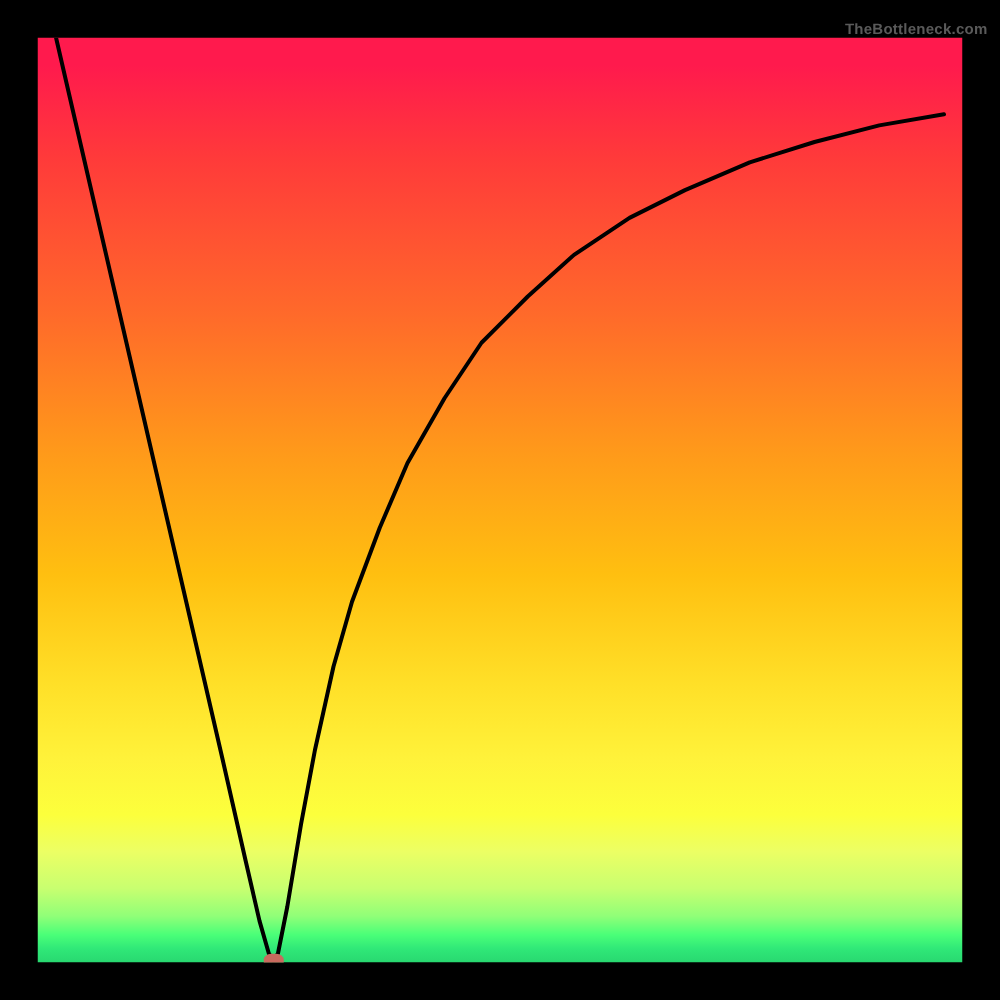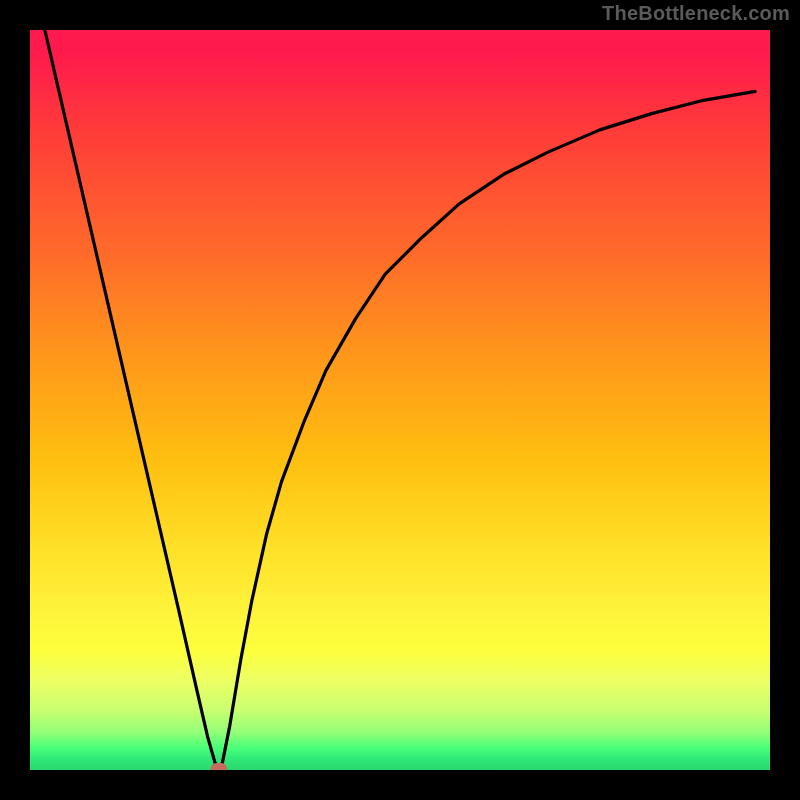--- a/index.html
+++ b/index.html
@@ -12,24 +12,24 @@
     font-family: Arial, Helvetica, sans-serif;
   }
   .frame {
     position: relative;
     width: 800px;
     height: 800px;
     background: #000;
   }
   .watermark {
     position: absolute;
-    top: 2px;
+    top: 16px;
     right: 10px;
     color: #5a5a5a;
-    font-size: 20px;
+    font-size: 12px;
     font-weight: 600;
     letter-spacing: 0.2px;
     z-index: 10;
   }
   .plot-area {
     position: absolute;
     left: 30px;
     top: 30px;
     width: 740px;
     height: 740px;

